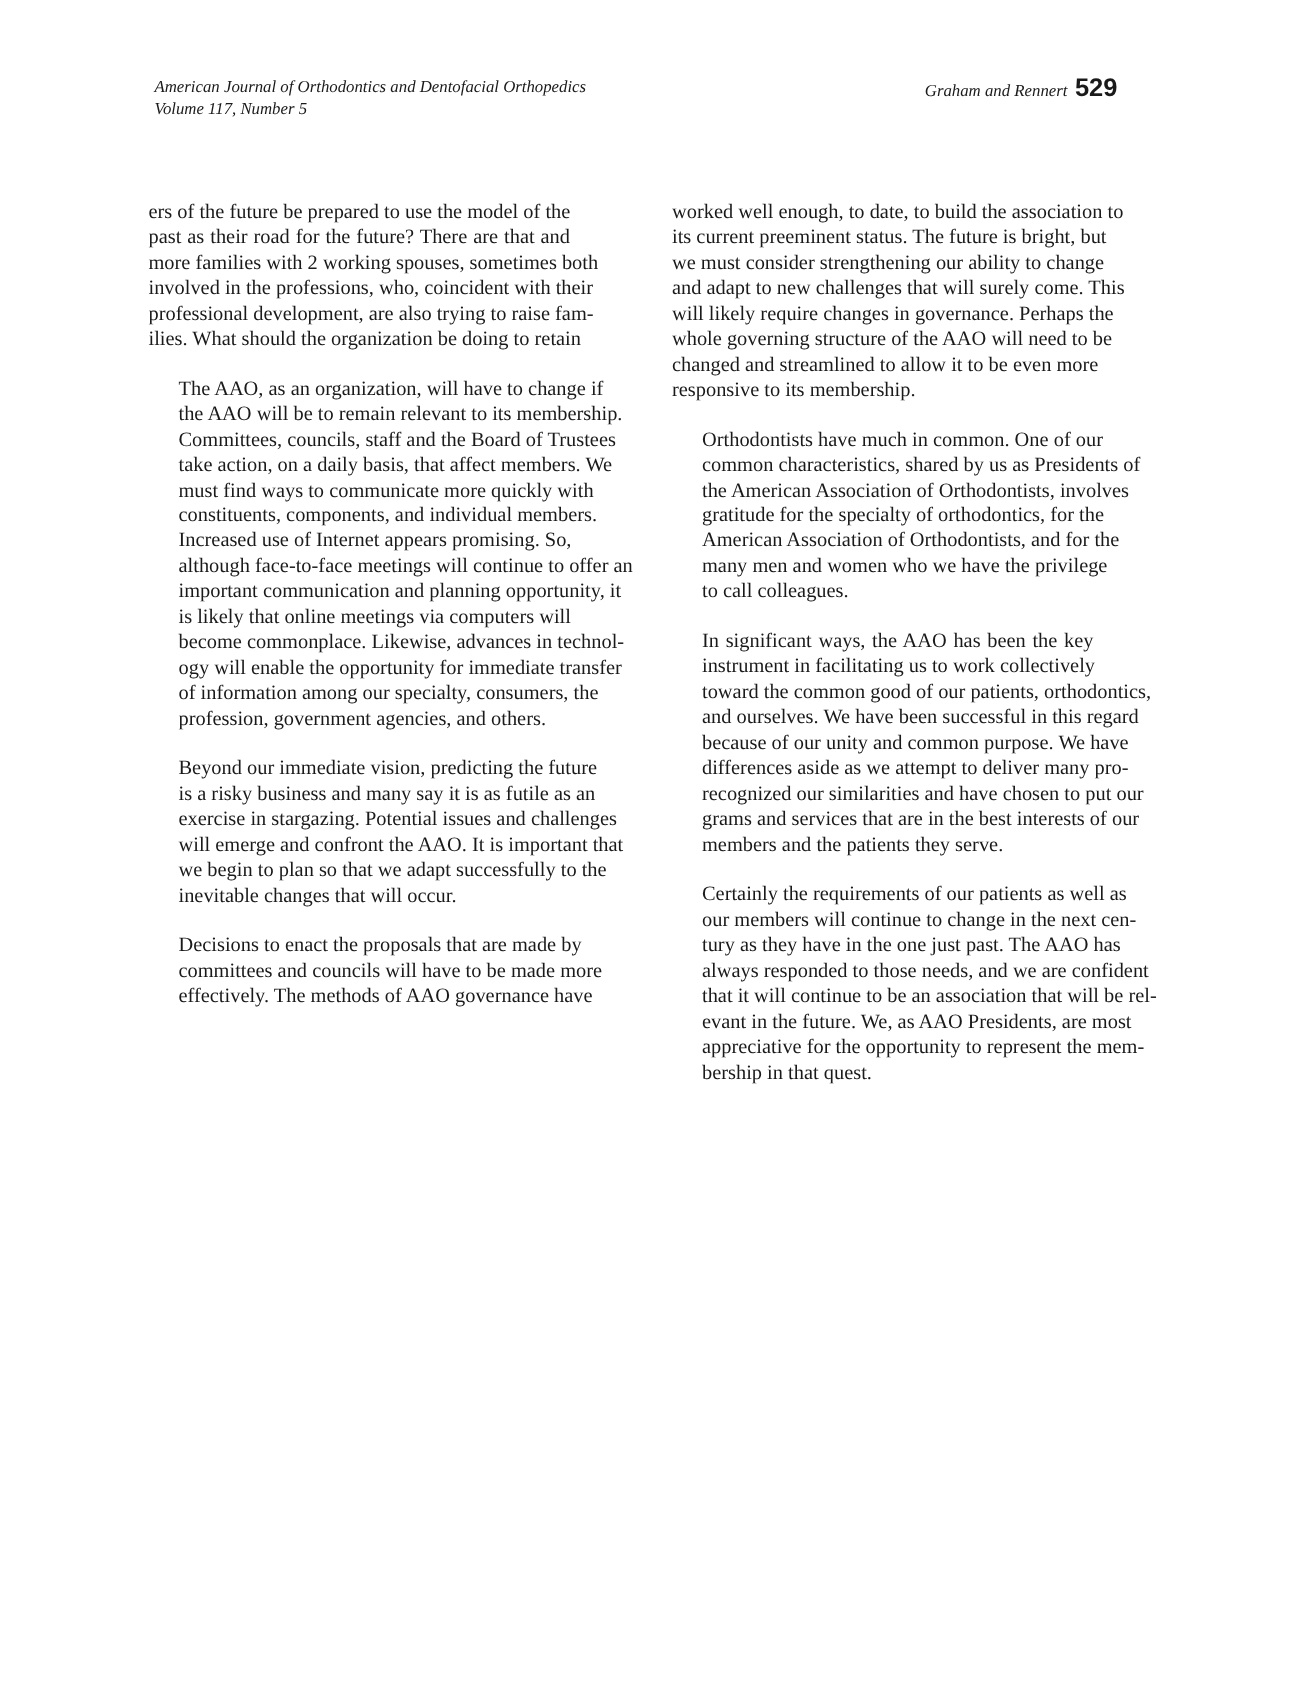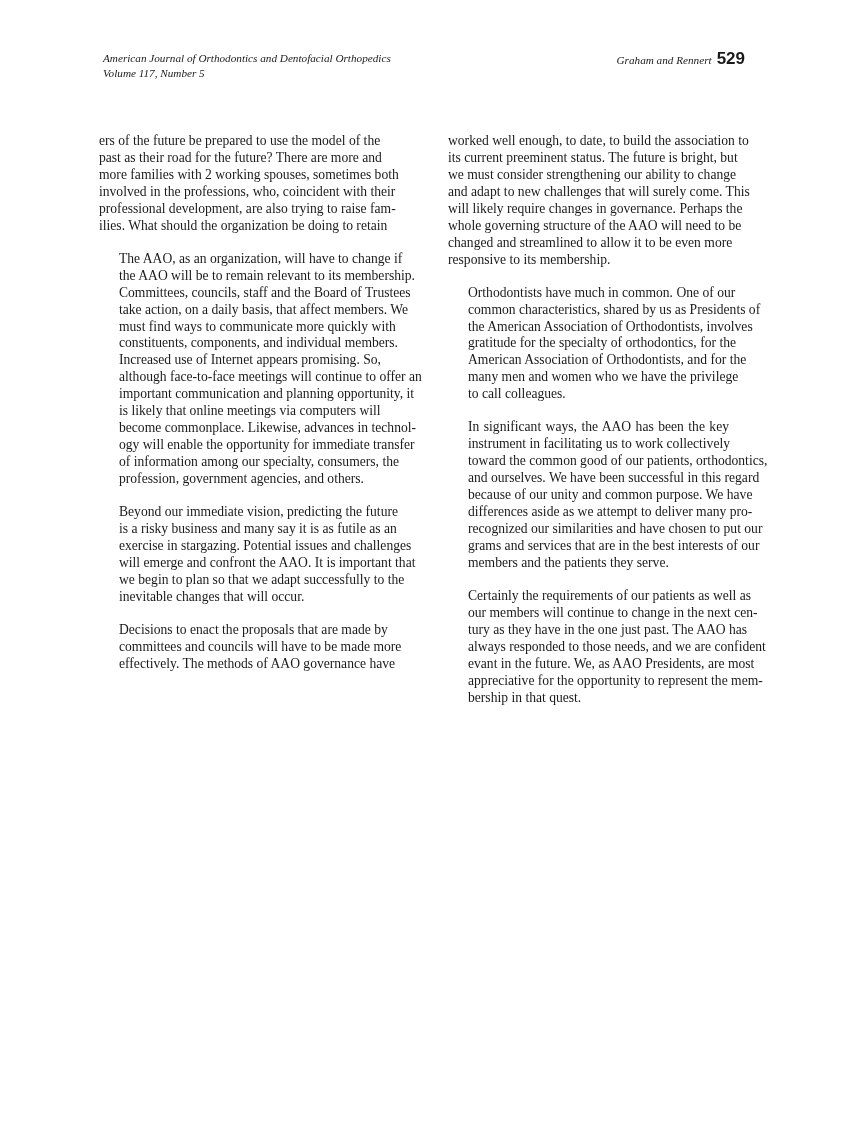--- a/index.html
+++ b/index.html
@@ -30,21 +30,21 @@
       <div>Volume 117, Number 5</div>
     </div>
     <div class="right">
       <span>Graham and Rennert</span><span class="pagenum">529</span>
     </div>
   </div>
 
   <div class="col left">
       <p>
         <span class="line">ers of the future be prepared to use the model of the</span>
-        <span class="line">past as their road for the future? There are more and</span>
+        <span class="line">past as their road for the future? There are that and</span>
         <span class="line">more families with 2 working spouses, sometimes both</span>
         <span class="line">involved in the professions, who, coincident with their</span>
         <span class="line">professional development, are also trying to raise fam-</span>
         <span class="line">ilies. What should the organization be doing to retain</span>
       </p>
       <p class="indent">
         <span class="line" style="text-indent: 20px;">The AAO, as an organization, will have to change if</span>
         <span class="line">the AAO will be to remain relevant to its membership.</span>
         <span class="line">Committees, councils, staff and the Board of Trustees</span>
         <span class="line">take action, on a daily basis, that affect members. We</span>
@@ -102,18 +102,19 @@
         <span class="line">differences aside as we attempt to deliver many pro-</span>
         <span class="line">recognized our similarities and have chosen to put our</span>
         <span class="line">grams and services that are in the best interests of our</span>
         <span class="line last">members and the patients they serve.</span>
       </p>
       <p class="indent">
         <span class="line" style="text-indent: 20px;">Certainly the requirements of our patients as well as</span>
         <span class="line">our members will continue to change in the next cen-</span>
         <span class="line">tury as they have in the one just past. The AAO has</span>
         <span class="line">always responded to those needs, and we are confident</span>
+        <span class="line">that it will continue to be an association that will be rel-</span>
         <span class="line">evant in the future. We, as AAO Presidents, are most</span>
         <span class="line">appreciative for the opportunity to represent the mem-</span>
         <span class="line last">bership in that quest.</span>
       </p>
     </div>
 </div>
 
 </body></html>

